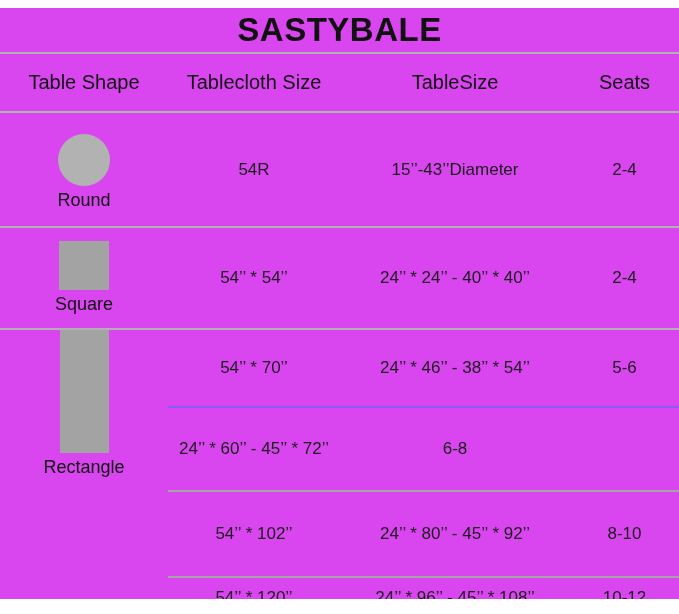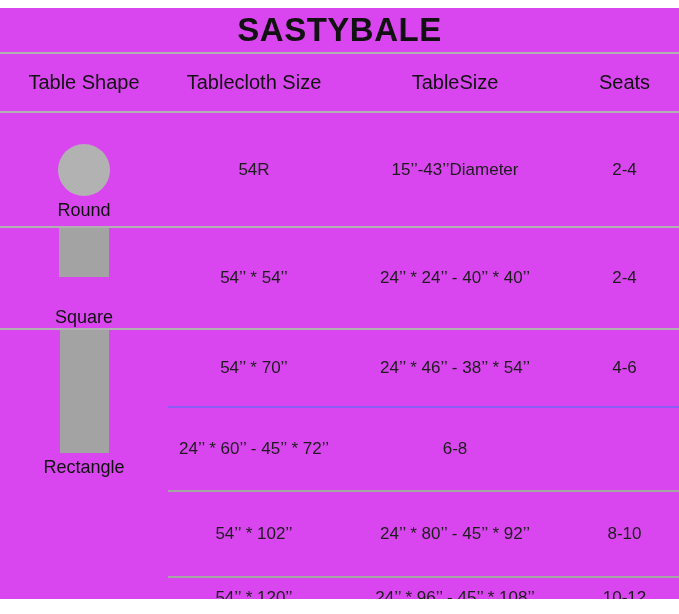--- a/index.html
+++ b/index.html
@@ -51,22 +51,22 @@
 
   .row-round  { height: 113px; }
   .row-square { height: 100px; }
 
   .shape-cell {
     display: flex;
     flex-direction: column;
     align-items: center;
     height: 100%;
   }
-  .row-round .shape-cell { justify-content: flex-end; padding-bottom: 5px; }
-  .row-square .shape-cell { justify-content: space-between; }
+  .row-round .shape-cell { justify-content: flex-end; padding-bottom: 15px; }
+  .row-square .shape-cell { justify-content: center; }
 
   .shape-label { font-size: 18px; color: #111111; margin-top: 4px; }
 
   .icon-circle {
     width: 52px; height: 52px;
     border-radius: 50%;
     background: #b2b2b2;
   }
   .icon-square {
     width: 50px; height: 49px;
@@ -146,21 +146,21 @@
   <div class="rect-section">
     <div class="rect-left">
       <div class="icon-rect"></div>
       <div class="shape-label">Rectangle</div>
     </div>
     <div class="rect-right">
 
       <div class="rect-row rect-row-1">
         <div class="cell body-text">54’’ * 70’’</div>
         <div class="cell body-text">24’’ * 46’’ - 38’’ * 54’’</div>
-        <div class="cell body-text">4-6</div>
+        <div class="cell body-text">5-6</div>
       </div>
 
       <div class="rect-row rect-row-2">
         <div class="cell body-text">24’’ * 60’’ - 45’’ * 72’’</div>
         <div class="cell body-text">6-8</div>
       </div>
 
       <div class="rect-row rect-row-3">
         <div class="cell body-text">54’’ * 102’’</div>
         <div class="cell body-text">24’’ * 80’’ - 45’’ * 92’’</div>

